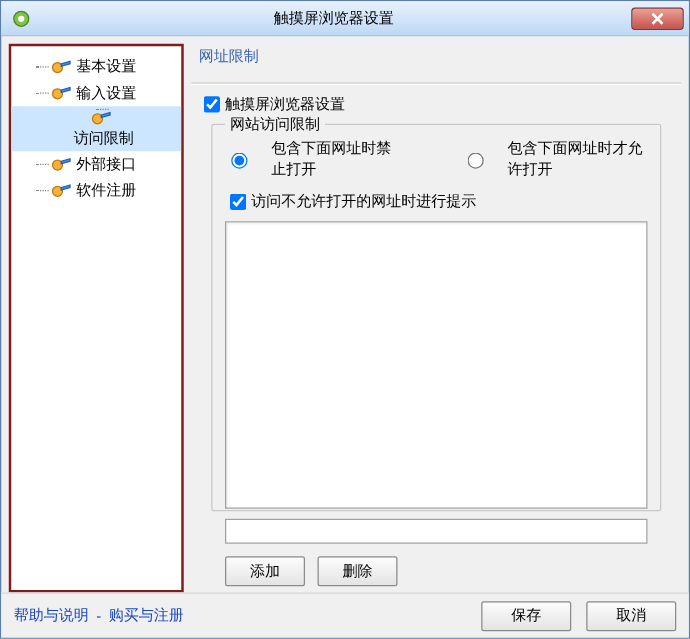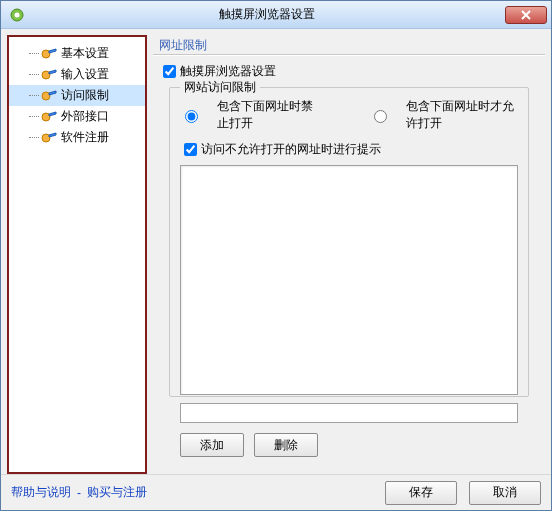--- a/index.html
+++ b/index.html
@@ -5,25 +5,25 @@
   * { box-sizing: border-box; font-family: "Microsoft YaHei", "SimSun", Tahoma, sans-serif; font-size: 12px; }
   body { margin: 0; background: #fff; }
   .window { width: 552px; height: 511px; border: 1px solid #5a7ea5; position: relative; background: #f0f0f0; }
   .titlebar { height: 28px; background: linear-gradient(to bottom, #e8f1fb 0%, #d3e5fa 50%, #bfd8f4 100%); border-bottom: 1px solid #a9c3e2; display: flex; align-items: center; padding: 0 4px; }
   .title-icon { width: 16px; height: 16px; margin: 0 4px; }
   .title-text { flex: 1; color: #000; text-align: center; }
   .close-btn { width: 42px; height: 18px; background: linear-gradient(to bottom, #e9a197, #c9514a); border: 1px solid #8a2f28; border-radius: 3px; display: flex; align-items: center; justify-content: center; color: #fff; font-weight: bold; cursor: pointer; }
   .body { display: flex; height: calc(100% - 28px - 36px); }
   .sidebar { width: 140px; background: #fff; border: 2px solid #7f1d1d; margin: 6px 0 0 6px; padding: 6px 0; overflow: auto; }
   .tree-item { display: flex; align-items: center; padding: 2px 8px 2px 20px; cursor: pointer; white-space: nowrap; }
-  .tree-item.selected { background: #cde6ff; }
+  .tree-item.selected { background: #cde6ff; flex-direction: column; }
   .tree-dots { display: inline-block; width: 10px; border-top: 1px dotted #888; margin-right: 2px; }
   .tree-icon { width: 16px; height: 14px; margin-right: 4px; flex-shrink: 0; }
   .content { flex: 1; margin: 6px 6px 0 6px; position: relative; }
-  .panel-title { color: #3a63b8; padding: 2px 6px 0; }
+  .panel-title { color: #3a63b8; padding: 2px 6px 12px; }
   .divider { border-top: 1px solid #c8c8c8; border-bottom: 1px solid #fff; margin-bottom: 6px; }
   .chk-row { display: flex; align-items: center; margin: 2px 0 6px 6px; }
   .chk-row input { margin-right: 4px; }
   .groupbox { border: 1px solid #c8c8c8; border-radius: 2px; margin: 0 16px; padding: 10px 10px 12px; position: relative; height: 310px; }
   .group-legend { position: absolute; top: -9px; left: 10px; background: #f0f0f0; padding: 0 4px; }
   .radio-row { display: flex; gap: 50px; margin-bottom: 8px; }
   .radio-row label { display: flex; align-items: center; gap: 16px; }
   .listbox { width: 100%; height: 230px; border: 1px solid #a0a0a0; background: #fff; box-shadow: inset 1px 1px 2px rgba(0,0,0,0.08); }
   .textinput { width: 100%; height: 20px; border: 1px solid #a0a0a0; background: #fff; margin-top: 8px; padding: 2px 4px; }
   .btnrow { display: flex; gap: 10px; margin-top: 10px; }

